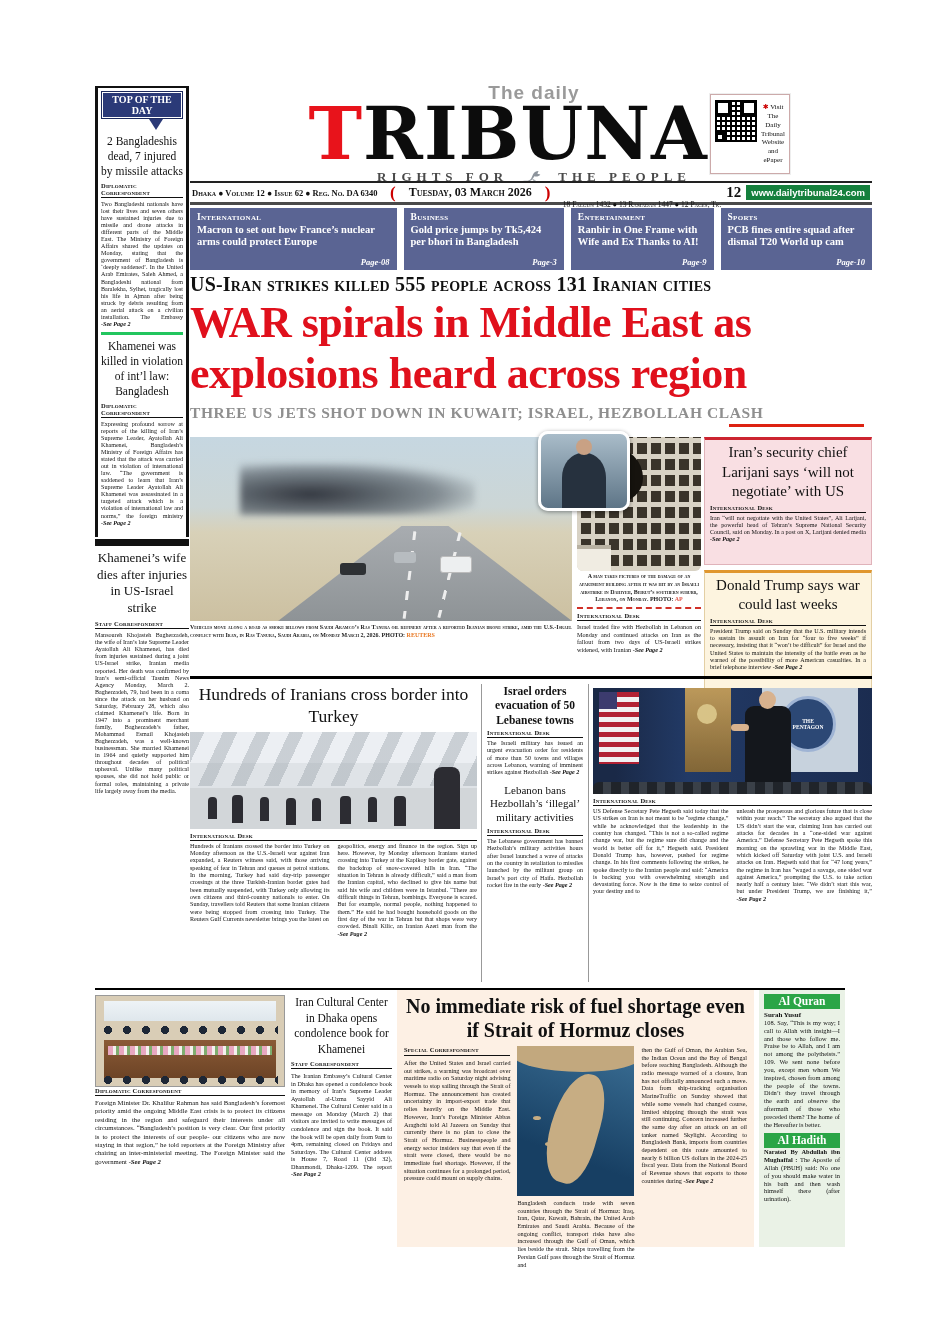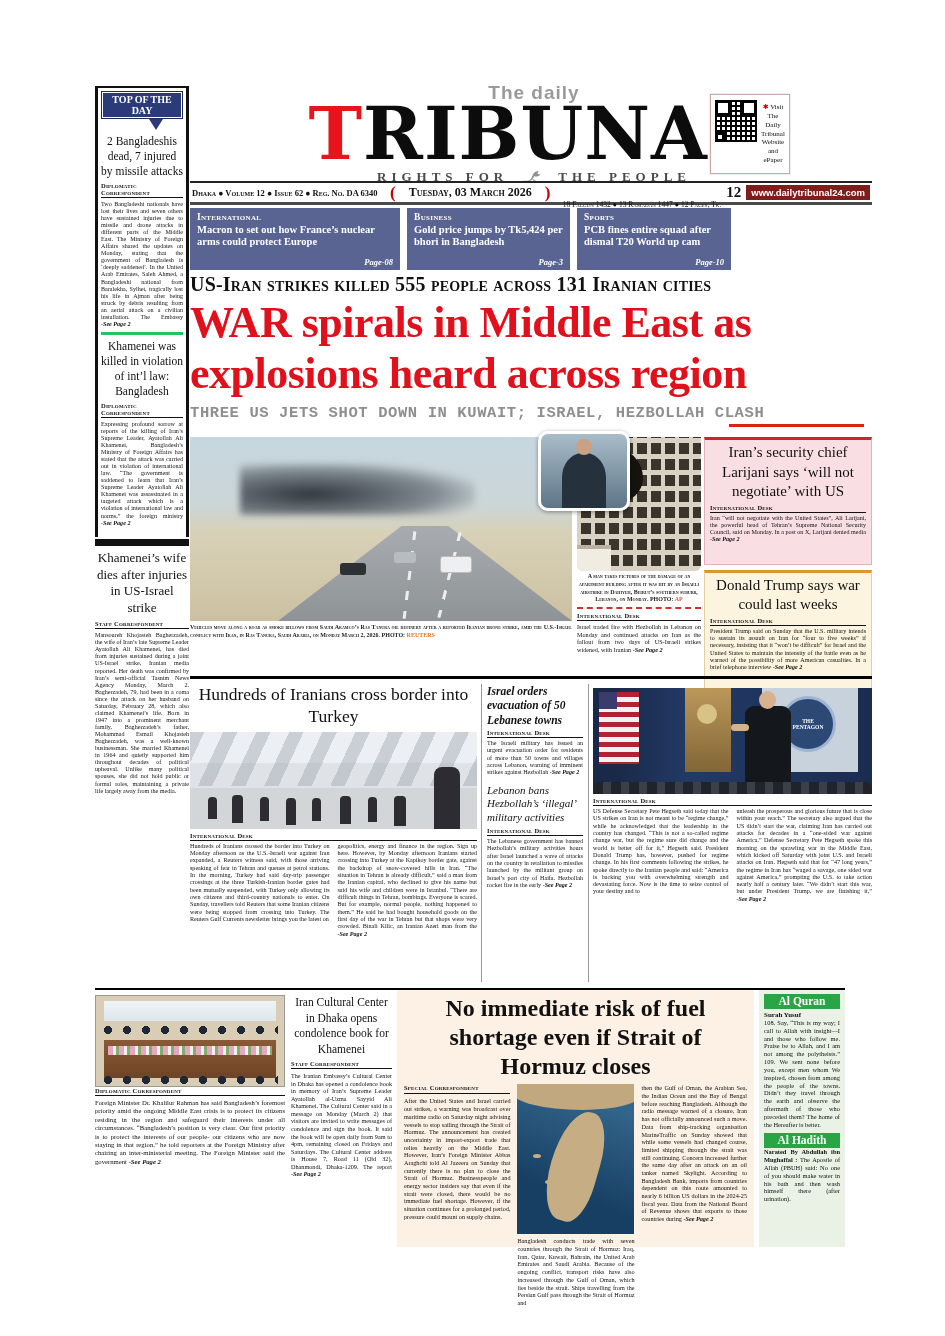--- a/index.html
+++ b/index.html
@@ -45,37 +45,37 @@
   .qrstar { color:#c00; font-size:7px; }
 
   
   .dateline { position:absolute; left:190px; top:181px; width:682px; height:24px; display:flex; align-items:center;
               border-top:2px solid #222; border-bottom:3px solid #4a4a4a; padding:1px 2px; gap:5px; }
   .dl-left { font-weight:bold; font-size:8.5px; }
   .dl-paren { color:#c00; font-size:17px; font-weight:bold; line-height:.8; }
   .dl-date { font-weight:bold; font-size:12px; margin:0 8px; }
   .dl-right { font-size:7.5px;margin-top:24px; }
   .dl-price { font-weight:bold; font-size:15px; }
-  .dl-web { background:#7f1d1d; color:#fff; font-family:"Liberation Sans",sans-serif; font-weight:bold;
+  .dl-web { background:#15803d; color:#fff; font-family:"Liberation Sans",sans-serif; font-weight:bold;
             font-size:9.5px; padding:2px 5px; }
   .dl-spacer { flex:1; }
 
   
   .teasers { position:absolute; left:190px; top:208px; width:682px; height:62px; display:flex; gap:7px; }
   .tz { background:#5a6493; color:#fff; padding:4px 7px 3px; display:flex; flex-direction:column; }
   .tz1{ width:210px;} .tz2{ width:163px;} .tz3{ width:145px;} .tz4{ width:154px;}
   .tz-sec { font-weight:bold; font-size:9.5px; font-variant:small-caps; letter-spacing:.3px; margin-bottom:2px; }
   .tz-head { font-weight:bold; font-size:10.5px; line-height:1.18; }
   .tz-page { font-weight:bold; font-style:italic; font-size:8.5px; margin-top:auto; align-self:flex-end; }
 
   
   .lead { position:absolute; left:190px; top:273px; width:682px; }
   .kicker { font-weight:bold; font-size:20px; font-variant:small-caps; letter-spacing:.2px; }
   .headline { color:#e0101c; font-weight:bold; font-size:44px; line-height:1.17; letter-spacing:-.5px; margin-top:1px; }
-  .subhead { color:#8f8f8f; font-weight:bold; font-size:15.5px; letter-spacing:.6px; margin-top:4px;font-family:Liberation Mono, monospace; }
+  .subhead { color:#8f8f8f; font-weight:bold; font-size:15.5px; letter-spacing:.6px; margin-top:4px; }
   .subrule { position:absolute; right:8px; margin-top:2px; width:135px; height:3px; background:#d21; }
 
   
   .pband { position:absolute; left:190px; top:437px; width:682px; height:237px; }
   .photo { position:relative; overflow:hidden; }
   .photo-main { position:absolute; left:0; top:0; width:382px; height:184px;
     background:linear-gradient(180deg,#c6d7e1 0%,#ccd6d6 38%,#d8d1b8 52%,#ccc0a1 100%); }
   .smoke { position:absolute; left:50px; top:26px; width:235px; height:52px; filter:blur(3px);
     background:radial-gradient(ellipse at 30% 60%, rgba(42,47,55,.95), rgba(72,80,90,.55) 55%, transparent 78%); }
   .road { position:absolute; left:88px; bottom:0; width:294px; height:95px;
@@ -119,21 +119,21 @@
            border-left:1px solid #999; border-right:1px solid #999; }
   .mcolC { position:absolute; left:403px; top:5px; width:279px; }
   .mid-head { font-size:17.5px; line-height:1.25; text-align:center; font-weight:normal; }
   .photo-border { width:287px; height:97px; margin:4px 0 3px; position:relative;
     background:linear-gradient(180deg,#eceff3 0 32%,#dfe3e7 32% 58%,#d2d6d9 58% 100%); }
   .photo-border::before { content:""; position:absolute; left:0; top:0; width:100%; height:56%;
     background:repeating-linear-gradient(115deg, rgba(138,148,156,.35) 0 13px, transparent 13px 30px); }
   .fg { position:absolute; background:#2c2c32; border-radius:4px 4px 0 0; }
   .twocol { display:flex; gap:8px; }
   .twocol > div { flex:1; font-size:6.1px; line-height:1.2; text-align:justify; }
-  .small-head { font-size:11.5px; line-height:1.25; font-weight:bold; margin-bottom:2px;font-style:italic; }
+  .small-head { font-size:11.5px; line-height:1.25; text-align:center; font-weight:bold; margin-bottom:2px; }
   .small-head.norm { font-weight:normal; font-size:11px; margin-top:7px; }
   .mcolB .brief { font-size:6.1px; }
   .photo-hegseth { width:279px; height:106px; margin:4px 0 3px; position:relative;
     background:linear-gradient(90deg,#1a2947 0 8%,#223a66 34%,#1b2c50 100%); }
   .flag-us { position:absolute; left:6px; top:4px; width:40px; height:72px;
     background:repeating-linear-gradient(180deg,#b22234 0 5px,#f2f2f2 5px 10px); }
   .flag-us::before { content:""; position:absolute; left:0; top:0; width:18px; height:17px; background:#3c3b6e; }
   .flag-kz { position:absolute; left:92px; top:0; width:46px; height:84px;
     background:linear-gradient(180deg,#c9a15a,#8a6a33); opacity:.92; }
   .flag-kz::before { content:""; position:absolute; left:12px; top:16px; width:20px; height:20px; border-radius:50%;
@@ -160,21 +160,21 @@
     background:repeating-linear-gradient(90deg,#e8a7c0 0 5px,#f4f0ee 5px 8px,#7fae6f 8px 11px); }
   .ppl { position:absolute; left:6px; right:6px; height:12px; background-repeat:repeat-x; background-size:19px 12px;
     background-image:radial-gradient(circle 4px at 6px 6px,#1d2736 97%,transparent); }
   .ppl.top { top:28px; } .ppl.bot { bottom:0; }
   .fm-head { font-size:16px; line-height:1.3; text-align:center; margin:5px 0 3px; }
   .fm-body { font-size:6.7px; line-height:1.25; text-align:justify; }
   .bzcol2 { position:absolute; left:196px; top:5px; width:101px; }
   .cc-head { font-size:11.5px; line-height:1.35; text-align:center; margin-bottom:3px; }
   .cc-body { font-size:6.2px; line-height:1.22; text-align:justify; }
   .bzcol3 { position:absolute; left:302px; top:0; width:357px; height:257px; background:#fdf0e4; padding:4px 7px; }
-  .fuel-head { font-weight:bold; font-size:24px; line-height:1.2; text-align:center; }
+  .fuel-head { font-weight:bold; font-size:20px; line-height:1.2; text-align:center; }
   .fuel-cols { display:flex; gap:7px; margin-top:4px; }
   .fuel-c { font-size:6.2px; line-height:1.24; text-align:justify; }
   .fuel-c1 { width:110px; } .fuel-c2 { width:117px; } .fuel-c3 { width:109px; }
   .map { width:117px; height:150px; position:relative; overflow:hidden; margin-bottom:3px;
     background:linear-gradient(200deg,#3b6f95,#173f63 70%); }
   .map .land-top { position:absolute; left:-6px; top:-8px; width:130px; height:34px; background:#c2a87e;
     border-radius:0 0 45% 55%; }
   .map .peninsula { position:absolute; left:34px; top:26px; width:48px; height:112px; background:#c7ad83;
     border-radius:55% 45% 40% 50%; transform:rotate(16deg); }
   .map .isle { position:absolute; width:8px; height:4px; background:#c7ad83; border-radius:50%; }
@@ -265,20 +265,25 @@
     <div class="tz tz1">
       <div class="tz-sec">International</div>
       <div class="tz-head">Macron to set out how France’s nuclear arms could protect Europe</div>
       <div class="tz-page">Page-08</div>
     </div>
     <div class="tz tz2">
       <div class="tz-sec">Business</div>
       <div class="tz-head">Gold price jumps by Tk5,424 per bhori in Bangladesh</div>
       <div class="tz-page">Page-3</div>
     </div>
+    <div class="tz tz3">
+      <div class="tz-sec">Entertainment</div>
+      <div class="tz-head">Ranbir in One Frame with Wife and Ex Thanks to AI!</div>
+      <div class="tz-page">Page-9</div>
+    </div>
     <div class="tz tz4">
       <div class="tz-sec">Sports</div>
       <div class="tz-head">PCB fines entire squad after dismal T20 World up cam</div>
       <div class="tz-page">Page-10</div>
     </div>
   </div>
 
   <div class="lead">
     <div class="kicker">US-Iran strikes killed 555 people across 131 Iranian cities</div>
     <div class="headline">WAR spirals in Middle East as explosions heard across region</div>

